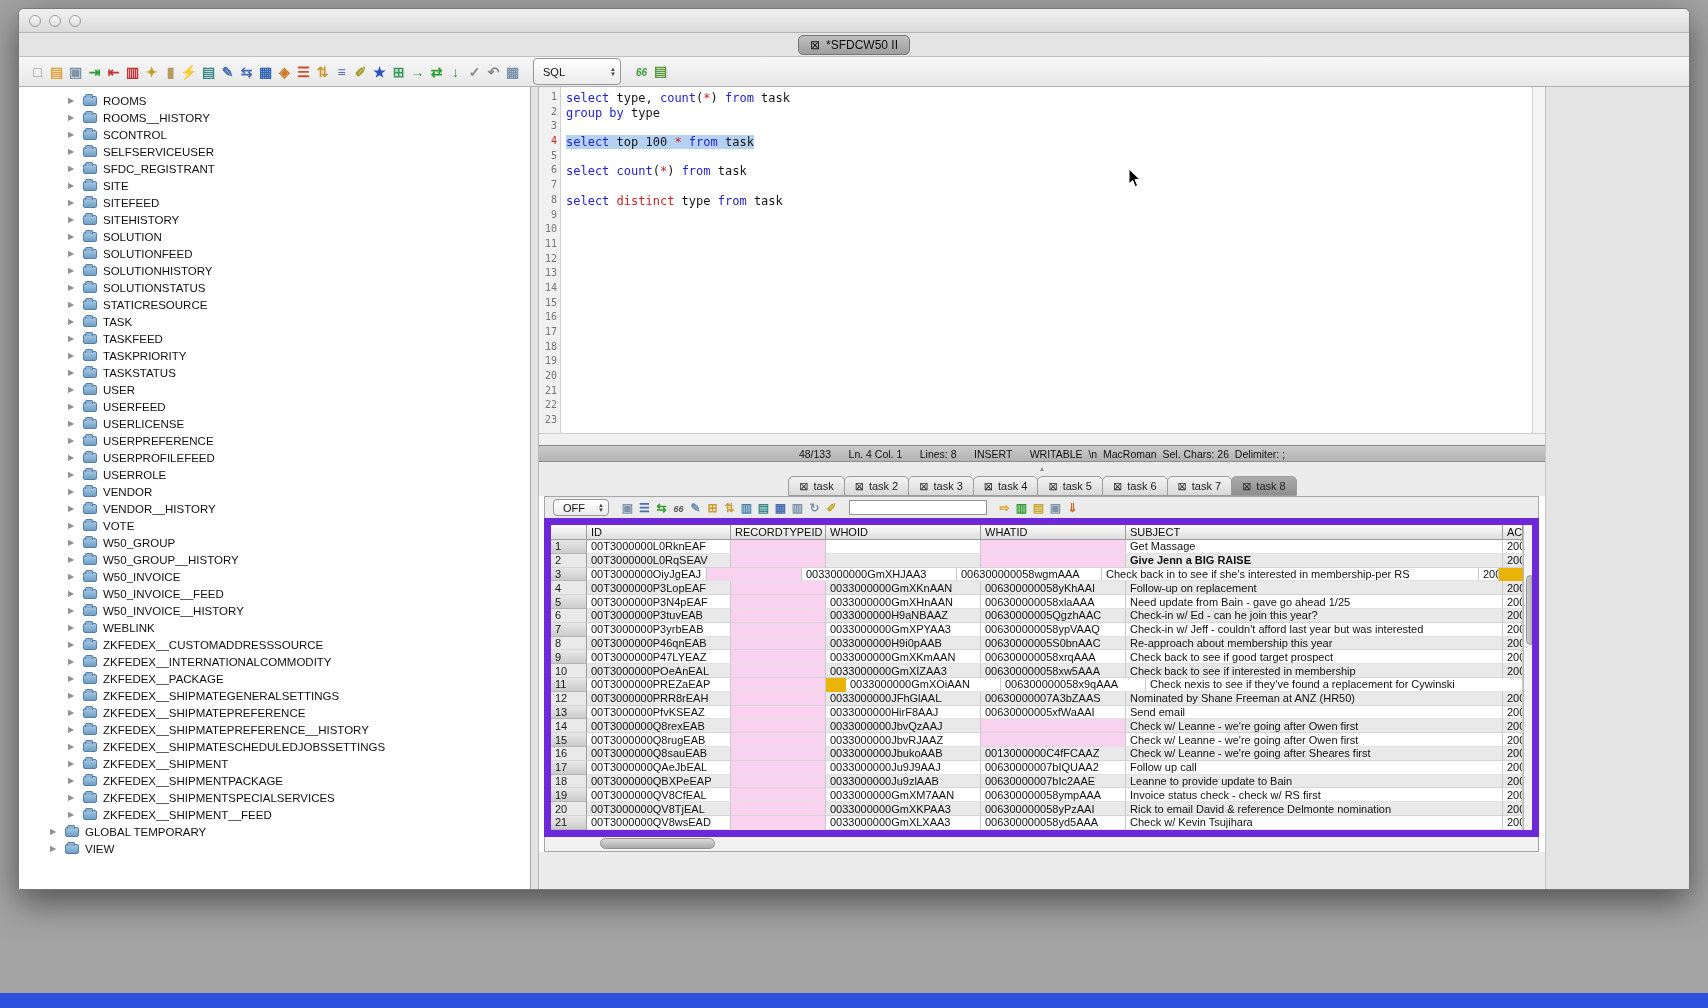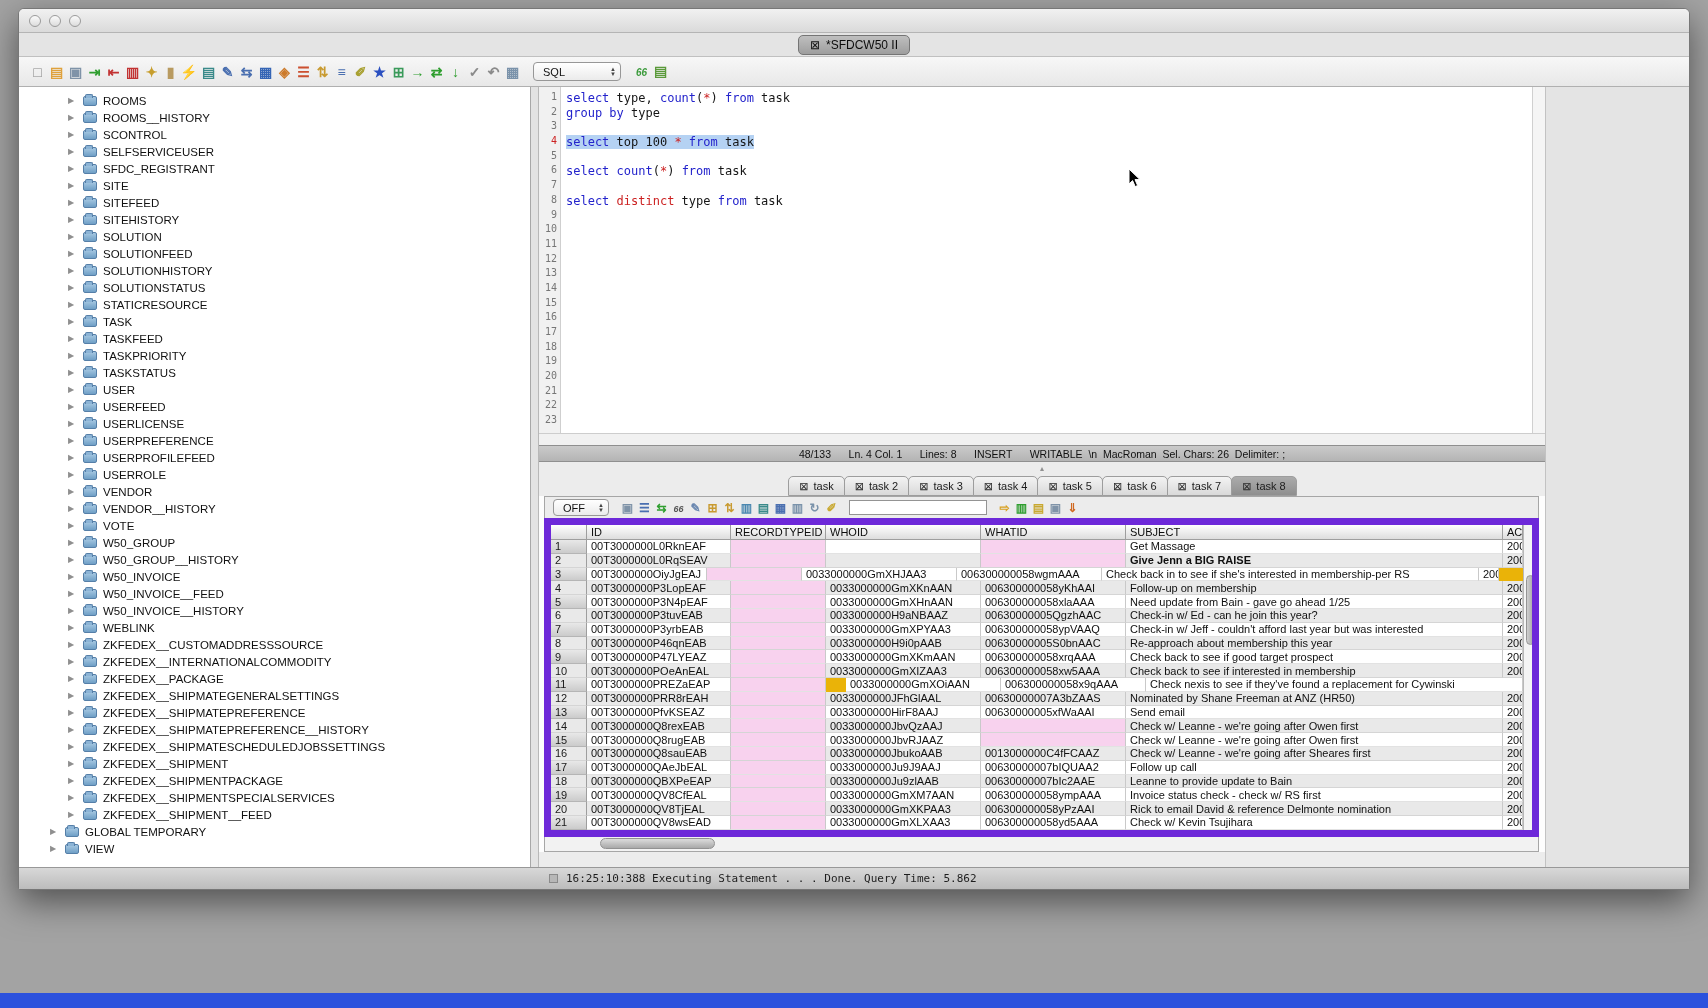--- a/index.html
+++ b/index.html
@@ -22,21 +22,21 @@
   .doctab { height:20px; background:linear-gradient(#bfbfbf,#9e9e9e); border:1px solid #757575; border-radius:5px;
     display:flex; align-items:center; gap:6px; padding:0 11px; font-size:12px; color:#0c0c0c; }
   .doctab .x { font-size:12px; color:#111; }
 
   .toolbar { height:30px; background:linear-gradient(#f7f7f7,#e8e8e8); border-bottom:1px solid #b0b0b0;
     display:flex; align-items:center; padding-left:9px; gap:3px; flex:none; }
   .tb-icon { width:19px; height:19px; display:inline-flex; align-items:center; justify-content:center;
     font-size:14px; line-height:1; font-weight:bold; }
   .tb-icon.small-text { font-size:10px; font-style:italic; }
   .tb-gap { width:16px; height:1px; }
-  .dropdown { height:19px; background:linear-gradient(#ffffff,#ebebeb); border:1px solid #979797; border-radius:4px;
+  .dropdown { height:27px; background:linear-gradient(#ffffff,#ebebeb); border:1px solid #979797; border-radius:4px;
     display:inline-flex; align-items:center; font-size:11px; color:#111; padding:0 4px 0 9px; margin:16px 8px; }
   .dropdown .dd-label { flex:1; }
   .dropdown .stepper { display:flex; flex-direction:column; font-size:6px; line-height:5px; color:#444; margin-left:8px; }
 
   .main { flex:1; display:flex; min-height:0; }
   .tree-panel { width:512px; background:#fff; border-right:1px solid #a8a8a8; overflow:hidden; padding-top:5px; flex:none; }
   .tree-row { height:17px; display:flex; align-items:center; font-size:11.5px; color:#111; white-space:nowrap; }
   .tree-row.l2 { padding-left:49px; }
   .tree-row.l1 { padding-left:31px; }
   .tri { width:13px; color:#8f8f8f; font-size:8px; flex:none; }
@@ -521,21 +521,21 @@
                 <div class="cell" style="width: 145px;">006300000058wgmAAA</div>
                 <div class="cell" style="width: 377px;">Check back in to see if she's interested in membership-per RS</div>
                 <div class="cell" style="width: 20px;">200</div>
               </div>
               <div class="grow alt">
                 <div class="cell rownum" style="width: 36px;">4</div>
                 <div class="cell" style="width: 144px;">00T3000000P3LopEAF</div>
                 <div class="cell nullcell" style="width: 95px;"></div>
                 <div class="cell" style="width: 155px;">0033000000GmXKnAAN</div>
                 <div class="cell" style="width: 145px;">006300000058yKhAAI</div>
-                <div class="cell" style="width: 377px;">Follow-up on membership</div>
+                <div class="cell" style="width: 377px;">Follow-up on replacement</div>
                 <div class="cell" style="width: 20px;">200</div>
               </div>
               <div class="grow">
                 <div class="cell rownum" style="width: 36px;">5</div>
                 <div class="cell" style="width: 144px;">00T3000000P3N4pEAF</div>
                 <div class="cell nullcell" style="width: 95px;"></div>
                 <div class="cell" style="width: 155px;">0033000000GmXHnAAN</div>
                 <div class="cell" style="width: 145px;">006300000058xlaAAA</div>
                 <div class="cell" style="width: 377px;">Need update from Bain - gave go ahead 1/25</div>
                 <div class="cell" style="width: 20px;">200</div>
@@ -702,24 +702,20 @@
       <div class="table-hscroll">
         <div class="hthumb"></div>
       </div>
 
       <div style="flex:1;background:#ececec;"></div>
     </div>
 
     <div class="filler"></div>
   </div>
 
-  <div class="window-status">
-    <span class="ws-square"></span>
-    <span class="ws-text">16:25:10:388 Executing Statement . . . Done. Query Time: 5.862</span>
-  </div>
 
 </div>
 
 <svg class="cursor" width="14" height="20" viewBox="0 0 14 20">
   <path d="M1,1 L1,16 L4.6,12.6 L7.2,18.6 L9.6,17.5 L7,11.6 L12,11.6 Z" fill="#000" stroke="#fff" stroke-width="1"></path>
 </svg>
 
 <div class="blue-strip"></div>
 
 </body></html>

